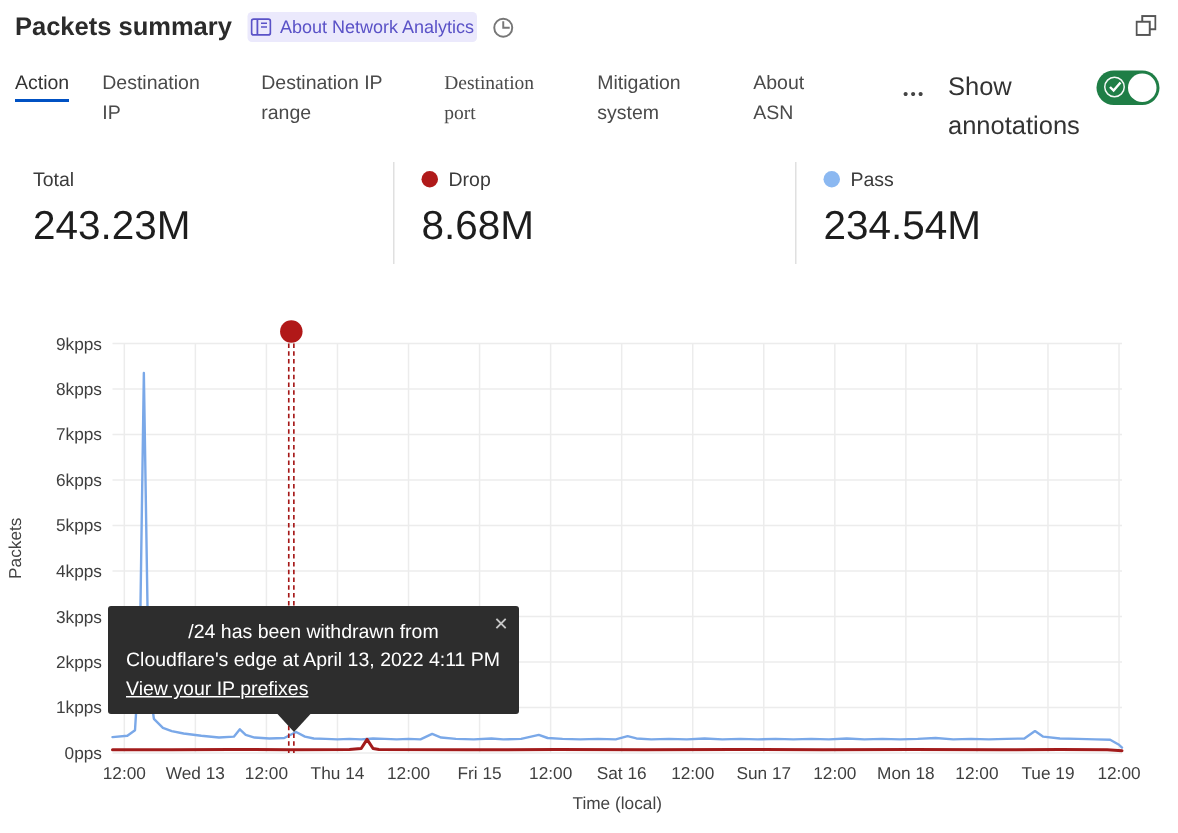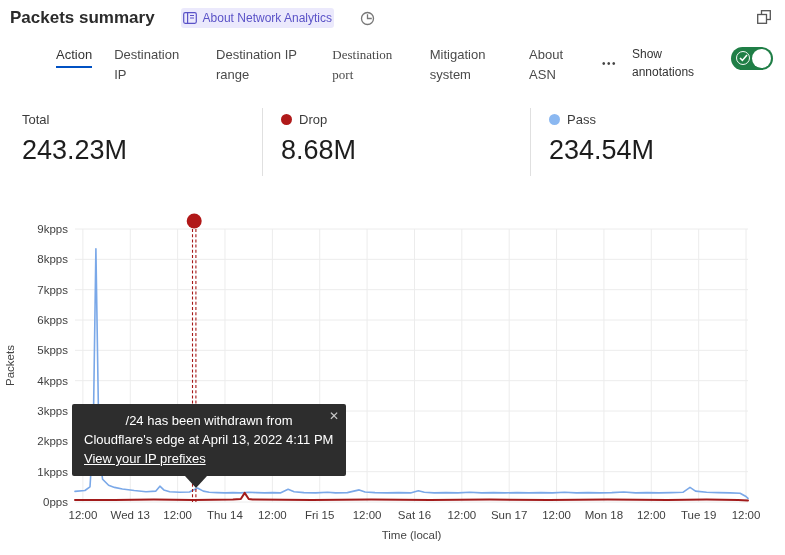--- a/index.html
+++ b/index.html
@@ -1,40 +1,40 @@
 <!DOCTYPE html>
 <html><head>
 <meta charset="utf-8">
 <style>
   * { box-sizing: border-box; margin: 0; padding: 0; }
   html,body { background:#fff; }
   body { font-family: "Liberation Sans", sans-serif; }
   #app { position: relative; width: 785px; height: 555px; background: #fff; overflow: hidden; }
 
   
-  .header { position: absolute; top: 8px; left: 10px; right: 10px; display: flex; align-items: center; gap: 26px; }
+  .header { position: absolute; top: 8px; left: 10px; right: 10px; display: flex; align-items: center; gap: 10px; }
   .title { font-size: 17px; font-weight: bold; color: #2b2b2b; }
   .badge { display: inline-flex; align-items: center; gap: 6px; background: #ebe9fc; color: #5a52c7;
            font-size: 12px; padding: 4px 2px; border-radius: 3px; line-height: 1; }
   .hicon { display: inline-flex; color: #777; }
   .expand-btn { position: absolute; top: 10px; right: 14px; color: #555; display: inline-flex; }
 
   
   .tabs { position: absolute; top: 45px; left: 10px; right: 12px; display: flex; gap: 22px; align-items: flex-start; }
   .tab { font-size: 13px; color: #4a4a4a; line-height: 1.5; cursor: pointer; }
   .tab .tab-label { display: inline; }
-  .tab.active .tab-label { color: #333; border-bottom: 2px solid #0051c3; padding-bottom: 4px; margin-left: 46px; }
+  .tab.active .tab-label { color: #333; border-bottom: 2px solid #0051c3; padding-bottom: 4px; }
   .tabs .tab:nth-child(2) { width: 72px; }
   .tabs .tab:nth-child(3) { width: 100px; margin-left: 12px; }
   .tabs .tab:nth-child(4) { width: 80px; font-family: Liberation Serif, serif; }
   .tabs .tab:nth-child(5) { width: 82px; }
   .tabs .tab:nth-child(6) { width: 54px; }
   .tabs-right { margin-left: auto; display: flex; gap: 15px; align-items: flex-start; }
   .more-btn { font-size: 10px; letter-spacing: 1.5px; color: #444; margin-top: 13px; cursor: pointer; }
-  .annot-label { font-size: 12px; color: #333; line-height: 1.5; width: 84px; }
+  .annot-label { font-size: 17px; color: #333; line-height: 1.5; width: 84px; }
   .toggle { position: relative; width: 42px; height: 23px; border-radius: 12px; margin-top: 2px; cursor: pointer; }
   .toggle .knob { position: absolute; top: 2px; right: 2px; width: 19px; height: 19px; background: #fff; border-radius: 50%; }
   .toggle .check { position: absolute; top: 4px; left: 5px; width: 14px; height: 14px; border: 1.4px solid rgba(255,255,255,.95);
                    border-radius: 50%; display: flex; align-items: center; justify-content: center; }
 
   
   .stats { position: absolute; top: 108px; left: 0; right: 0; height: 68px; display: flex; }
   .stat { padding-top: 4px; }
   .stat:nth-child(1) { width: 262px; padding-left: 22px; }
   .stat:nth-child(2) { width: 268px; padding-left: 18px; border-left: 1px solid #e0e0e0; }

